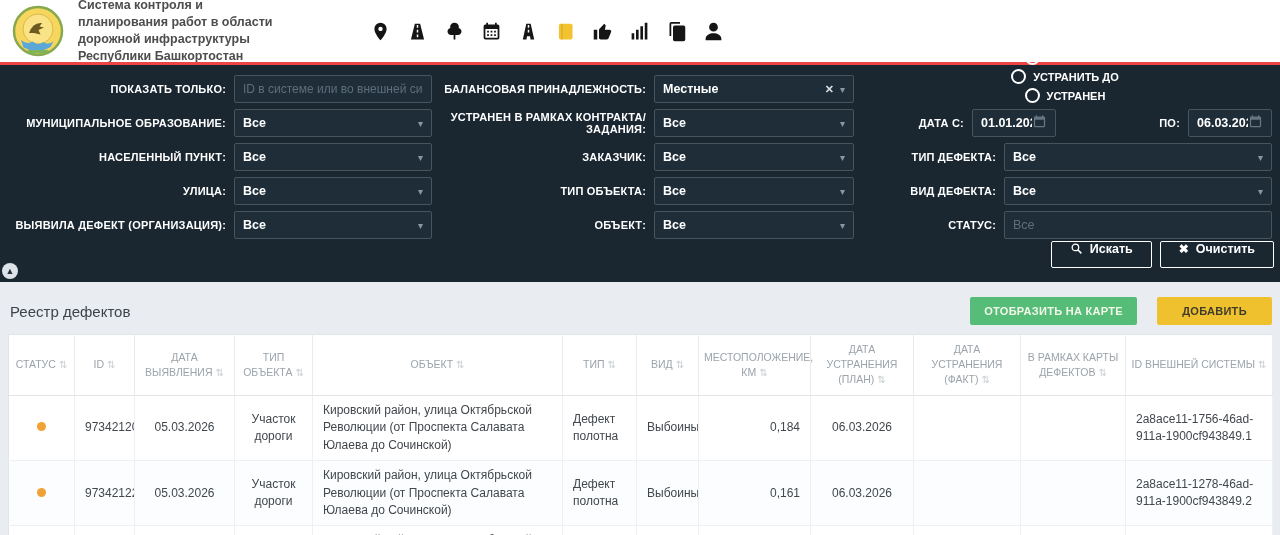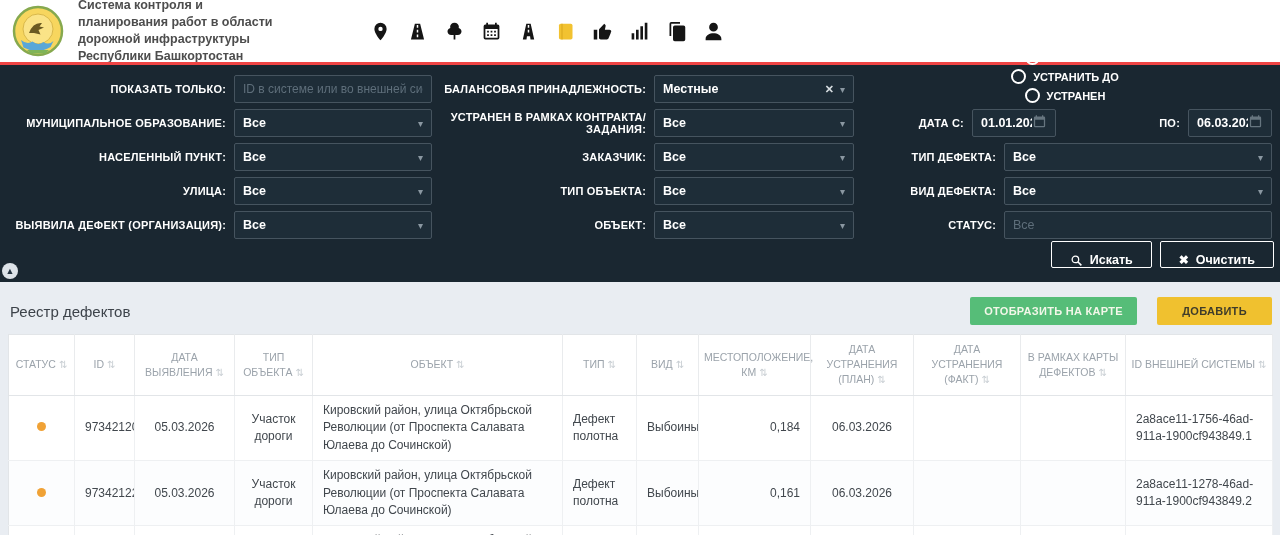--- a/index.html
+++ b/index.html
@@ -46,21 +46,21 @@
   .rdot { width:15px; height:15px; border-radius:50%; border:2px solid #fff; position:relative; flex:0 0 auto; }
   .fradio.selected .rdot::after { content:""; position:absolute; inset:2.5px; background:#fff; border-radius:50%; }
   .fradio span.rlabel { font-size:11px; font-weight:700; color:#fff; }
 
   .date-row .fdate { width:84px; }
   .fdate .fvalue { font-size:12.5px; }
   .cal-icon svg { width:15px; height:15px; fill:#66757f; }
   .plabel { margin-left:18px; }
 
   .filter-actions { position:absolute; right:6px; bottom:14px; display:flex; gap:8px; }
-  .btn-outline { display:flex; align-items:flex-end; gap:7px; height:27px; padding:0 18px; background:transparent;
+  .btn-outline { display:flex; align-items:flex-start; gap:7px; height:27px; padding:0 18px; background:transparent;
                  border:1px solid #ffffff; border-radius:2px; color:#fff; font-family:inherit;
                  font-size:12.5px; font-weight:700; cursor:pointer; }
   .btn-outline svg { width:13px; height:13px; }
   .x-glyph { font-size:12px; font-weight:700; }
 
   .collapse-btn { position:absolute; left:2px; bottom:3px; width:16px; height:16px; border-radius:50%;
                   background:#dde3e8; border:none; color:#243340; font-size:9px; line-height:16px;
                   text-align:center; cursor:pointer; padding:0; font-weight:700; }
 
   

